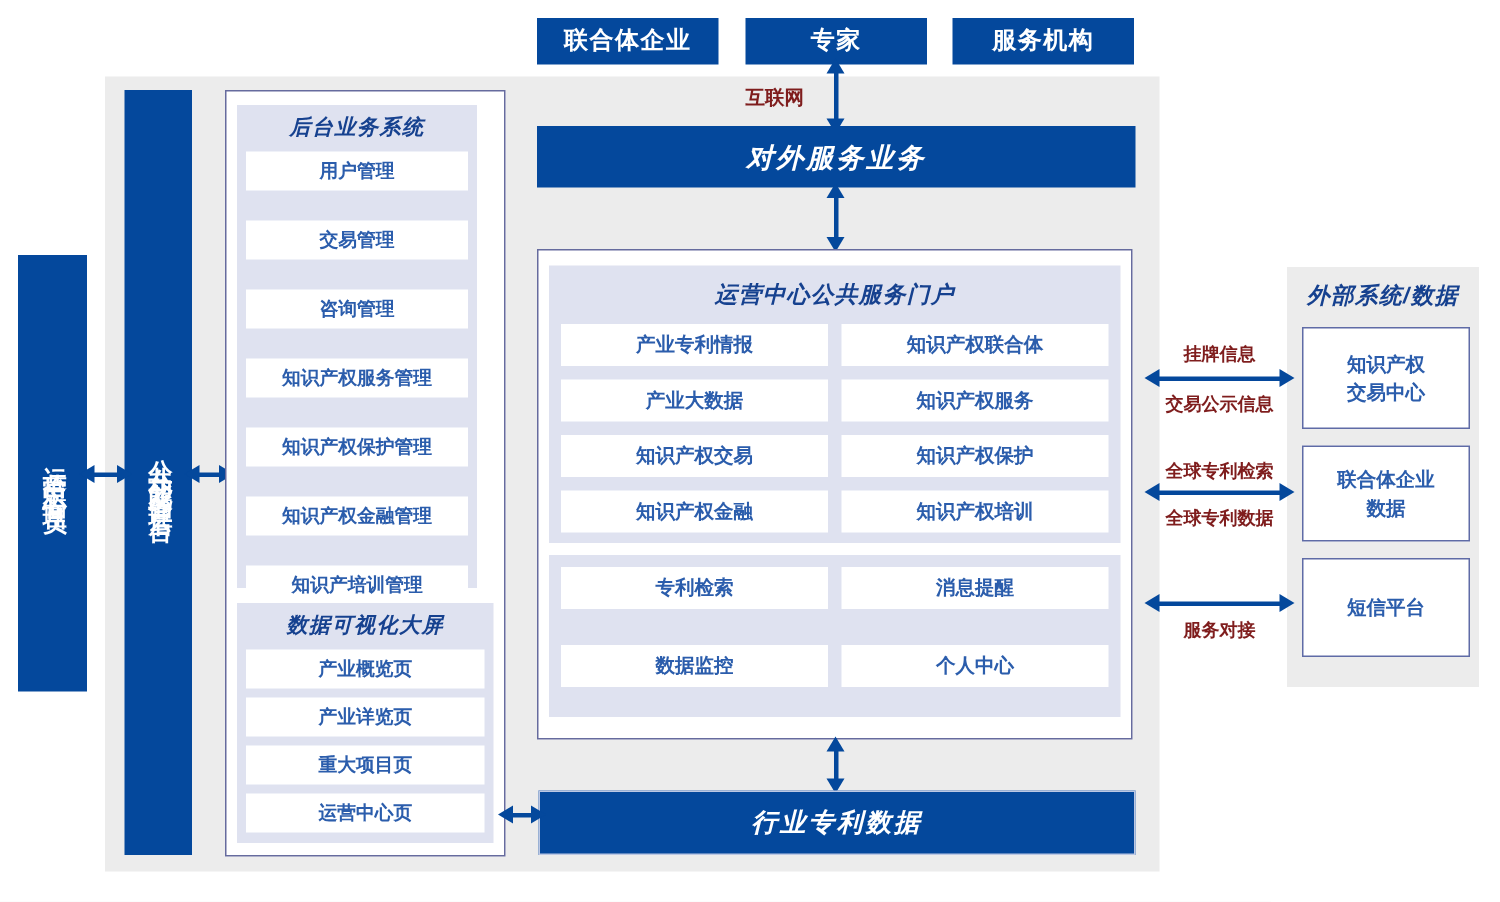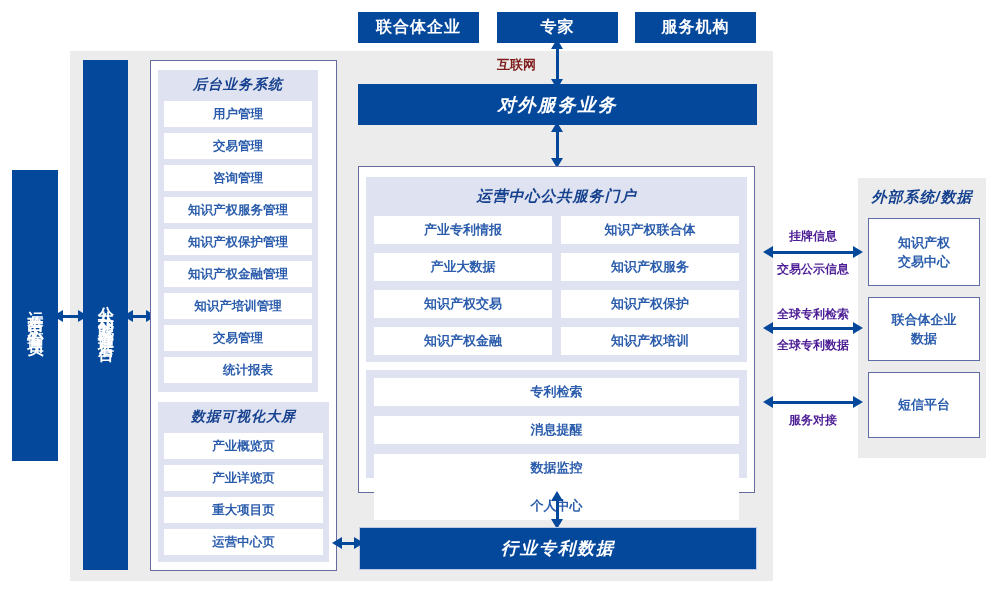--- a/index.html
+++ b/index.html
@@ -27,21 +27,21 @@
   .h-arrow::before{content:'';position:absolute;left:-9px;top:-5px;border-top:6.5px solid transparent;
                    border-bottom:6.5px solid transparent;border-right:10px solid #04489c;}
   .h-arrow::after{content:'';position:absolute;right:-9px;top:-5px;border-top:6.5px solid transparent;
                   border-bottom:6.5px solid transparent;border-left:10px solid #04489c;}
   .v-arrow{position:absolute;width:3px;background:#04489c;}
   .v-arrow::before{content:'';position:absolute;top:-9px;left:-5px;border-left:6.5px solid transparent;
                    border-right:6.5px solid transparent;border-bottom:10px solid #04489c;}
   .v-arrow::after{content:'';position:absolute;bottom:-9px;left:-5px;border-left:6.5px solid transparent;
                   border-right:6.5px solid transparent;border-top:10px solid #04489c;}
 
-  .conn-label{position:absolute;color:#4c1d95;font-weight:bold;font-size:12px;text-align:center;width:90px;}
+  .conn-label{position:absolute;color:#7f1d1d;font-weight:bold;font-size:12px;text-align:center;width:90px;}
 
   .extbox{position:absolute;background:#fff;border:1px solid #5f6ba6;box-sizing:border-box;
           display:flex;align-items:center;justify-content:center;color:#2b5dac;font-weight:bold;
           font-size:13px;white-space:pre-line;text-align:center;line-height:1.5;}
 
   .small-label{position:absolute;color:#7f1d1d;font-weight:bold;font-size:13px;}
 </style>
 </head>
 <body>
 
@@ -75,21 +75,21 @@
   <div class="vbar" style="left:83px;top:60px;width:45px;height:510px;">
     <span class="vtext">公共功能及管理后台</span>
   </div>
   <div class="h-arrow" style="left:62px;top:315px;width:17px;"></div>
   <div class="h-arrow" style="left:132px;top:315px;width:15px;"></div>
 
   <div class="panel" style="left:150px;top:60px;width:187px;height:511px;"></div>
 
   <div class="section" style="left:158px;top:70px;width:160px;height:322px;">
     <div class="section-title" style="font-size:14px;padding-top:6px;">后台业务系统</div>
-    <div class="grid" style="grid-template-columns:1fr;gap:6px;padding:7px 6px 0;">
+    <div class="grid" style="grid-template-columns:1fr;gap:20px;padding:7px 6px 0;">
       <div class="wbox" style="height:26px;">用户管理</div>
       <div class="wbox" style="height:26px;">交易管理</div>
       <div class="wbox" style="height:26px;">咨询管理</div>
       <div class="wbox" style="height:26px;">知识产权服务管理</div>
       <div class="wbox" style="height:26px;">知识产权保护管理</div>
       <div class="wbox" style="height:26px;">知识产权金融管理</div>
       <div class="wbox" style="height:26px;">知识产培训管理</div>
       <div class="wbox" style="height:26px;">交易管理</div>
       <div class="wbox" style="height:26px;padding-left:20px;">统计报表</div>
     </div>
@@ -115,21 +115,21 @@
       <div class="wbox" style="height:28px;font-size:13px;">产业大数据</div>
       <div class="wbox" style="height:28px;font-size:13px;">知识产权服务</div>
       <div class="wbox" style="height:28px;font-size:13px;">知识产权交易</div>
       <div class="wbox" style="height:28px;font-size:13px;">知识产权保护</div>
       <div class="wbox" style="height:28px;font-size:13px;">知识产权金融</div>
       <div class="wbox" style="height:28px;font-size:13px;">知识产权培训</div>
     </div>
   </div>
 
   <div class="section" style="left:366px;top:370px;width:381px;height:108px;">
-    <div class="grid" style="grid-template-columns:1fr;gap:10px 9px;padding:8px 8px 0;">
+    <div class="grid" style="grid-template-columns:1fr 1fr;gap:24px 9px;padding:8px 8px 0;">
       <div class="wbox" style="height:28px;font-size:13px;">专利检索</div>
       <div class="wbox" style="height:28px;font-size:13px;">消息提醒</div>
       <div class="wbox" style="height:28px;font-size:13px;">数据监控</div>
       <div class="wbox" style="height:28px;font-size:13px;">个人中心</div>
     </div>
   </div>
 
   <div class="v-arrow" style="left:556px;top:500px;height:20px;"></div>
 
   <div class="bluebox bigbar" style="left:359px;top:527px;width:398px;height:43px;font-size:17px;border:1px solid #bcc8e4;box-sizing:border-box;">

